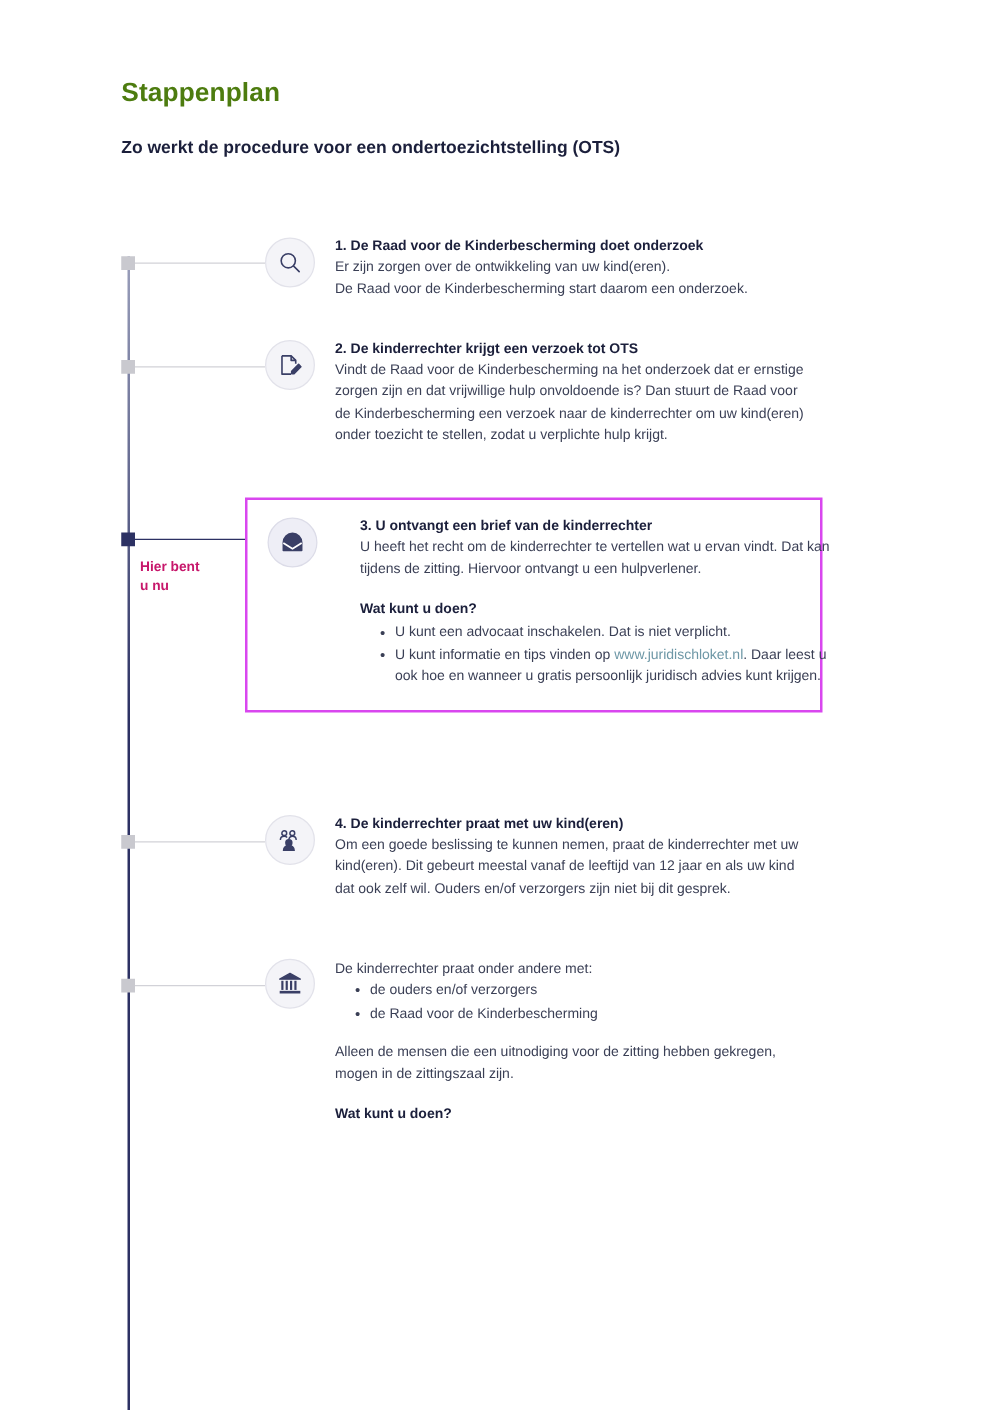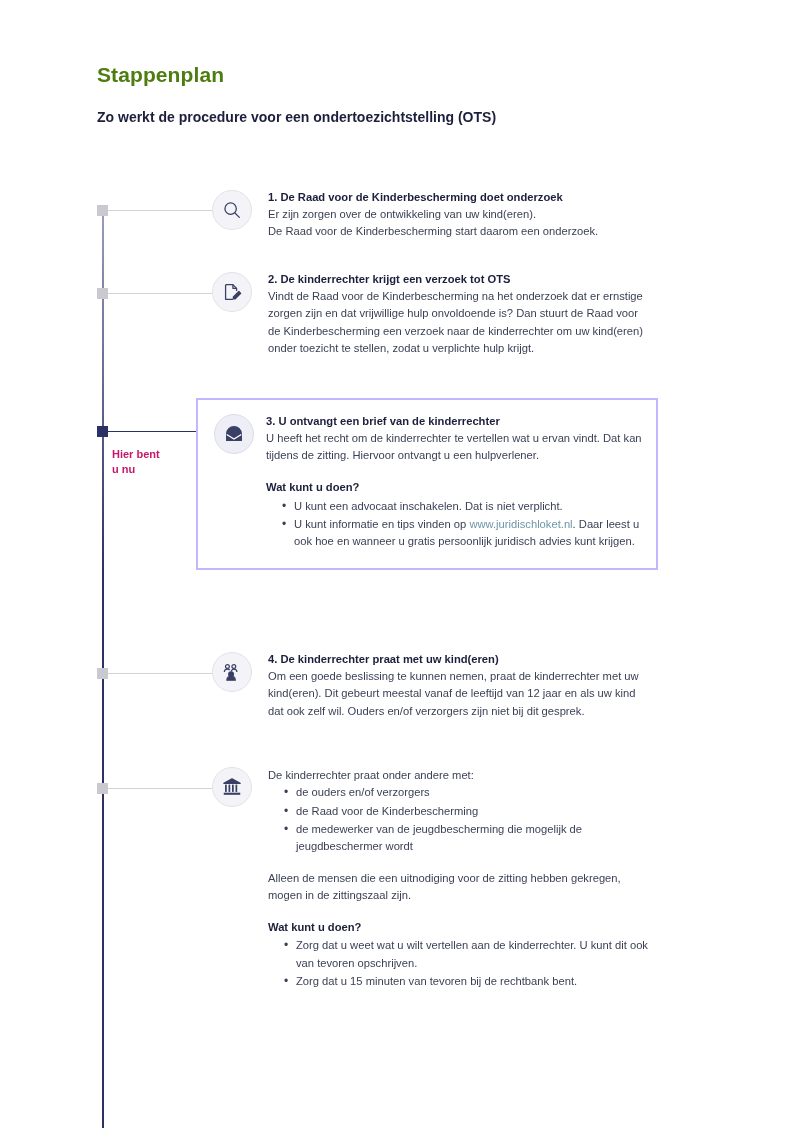--- a/index.html
+++ b/index.html
@@ -143,23 +143,23 @@
 
   a.ext-link {
     color: #6d97a6;
     text-decoration: none;
     text-align: right;
   }
 
   
   .step.current {
     left: 196px;
-    border: 2px solid #c4b5fd;
+    border: 2px solid #d946ef;
     background: #ffffff;
-    padding: 14px 16px 16px 12px;
+    padding: 14px 16px 16px 34px;
     box-sizing: border-box;
     width: 462px;
   }
   .step.current .icon-badge {
     position: absolute;
     left: 16px;
     top: 14px;
     background: #eeeef6;
     border-color: #dcdce8;
   }
@@ -267,22 +267,17 @@
       <rect x="12" y="9.4" width="1.9" height="8" fill="#3a3f66" stroke="none"></rect>
       <rect x="15.8" y="9.4" width="1.9" height="8" fill="#3a3f66" stroke="none"></rect>
       <rect x="3" y="18.2" width="18" height="2.3" fill="#3a3f66" stroke="none"></rect>
     </svg>
   </div>
   <div class="step-body">
     <p class="step-text">De kinderrechter praat onder andere met:</p>
     <ul class="bullets">
       <li>de ouders en/of verzorgers</li>
       <li>de Raad voor de Kinderbescherming</li>
-      <li>de medewerker van de jeugdbescherming die mogelijk de jeugdbeschermer wordt</li>
     </ul>
     <p class="step-text para-gap">Alleen de mensen die een uitnodiging voor de zitting hebben gekregen, mogen in de zittingszaal zijn.</p>
     <p class="sub-head">Wat kunt u doen?</p>
-    <ul class="bullets">
-      <li>Zorg dat u weet wat u wilt vertellen aan de kinderrechter. U kunt dit ook van tevoren opschrijven.</li>
-      <li>Zorg dat u 15 minuten van tevoren bij de rechtbank bent.</li>
-    </ul>
   </div>
 </div>
 
 </body></html>

